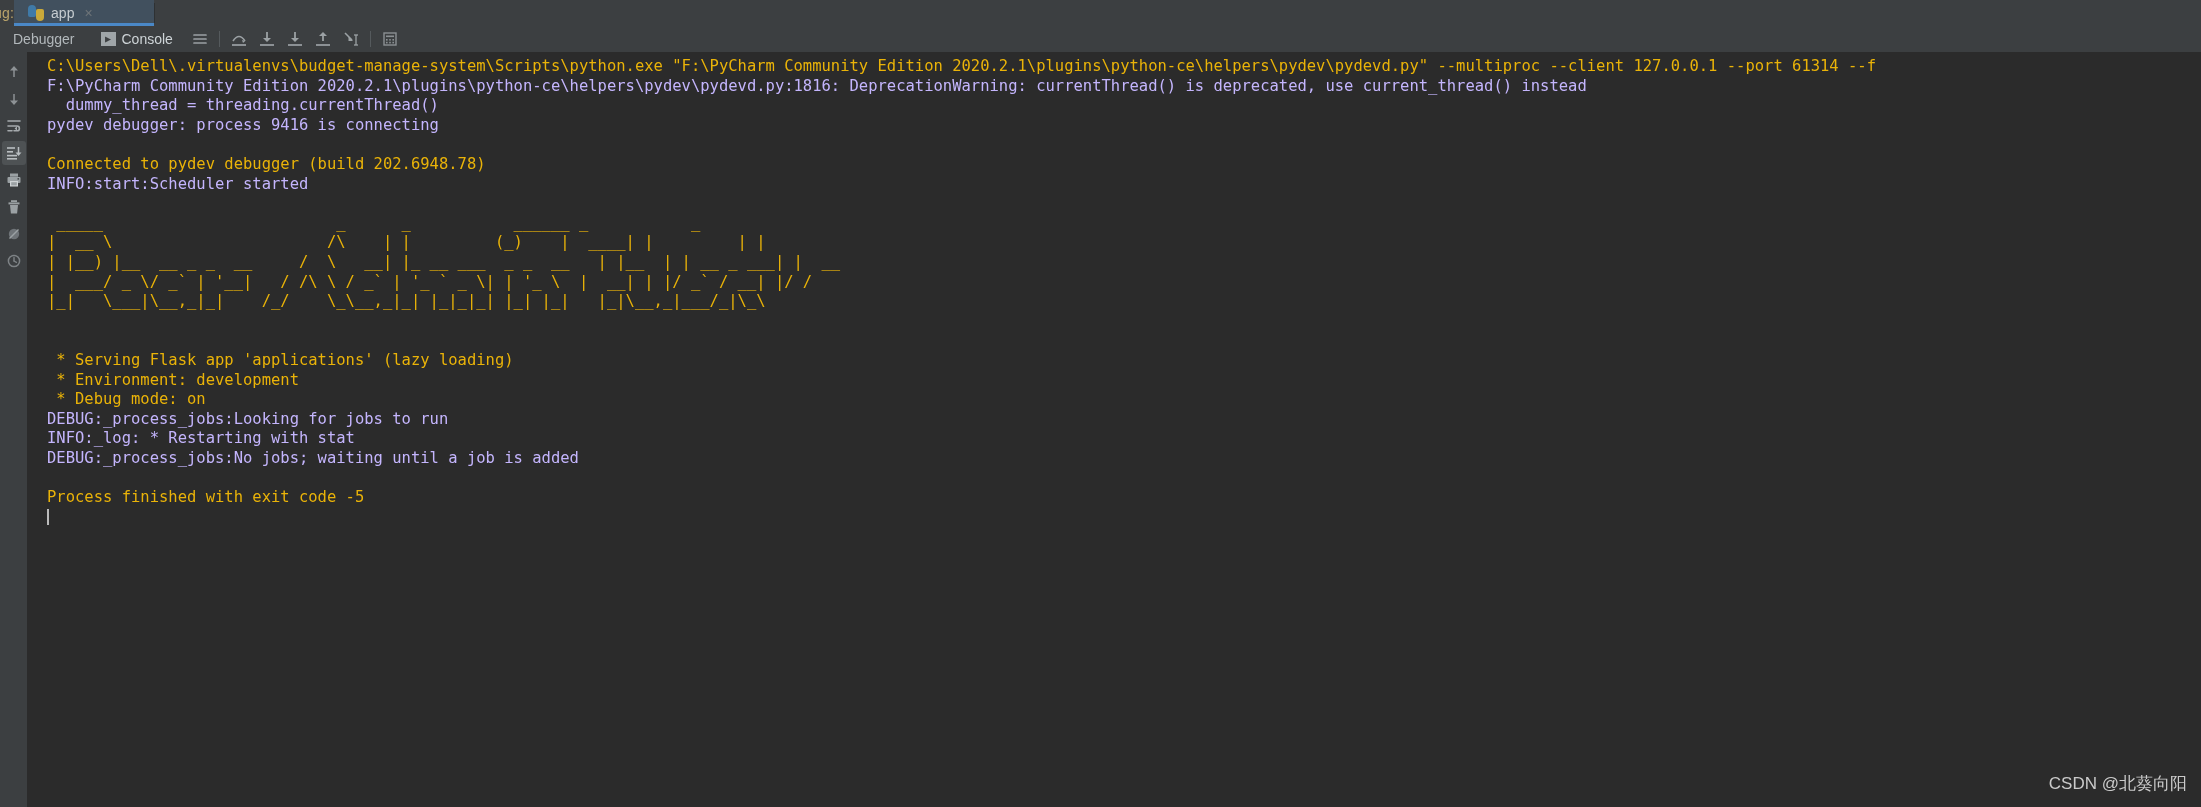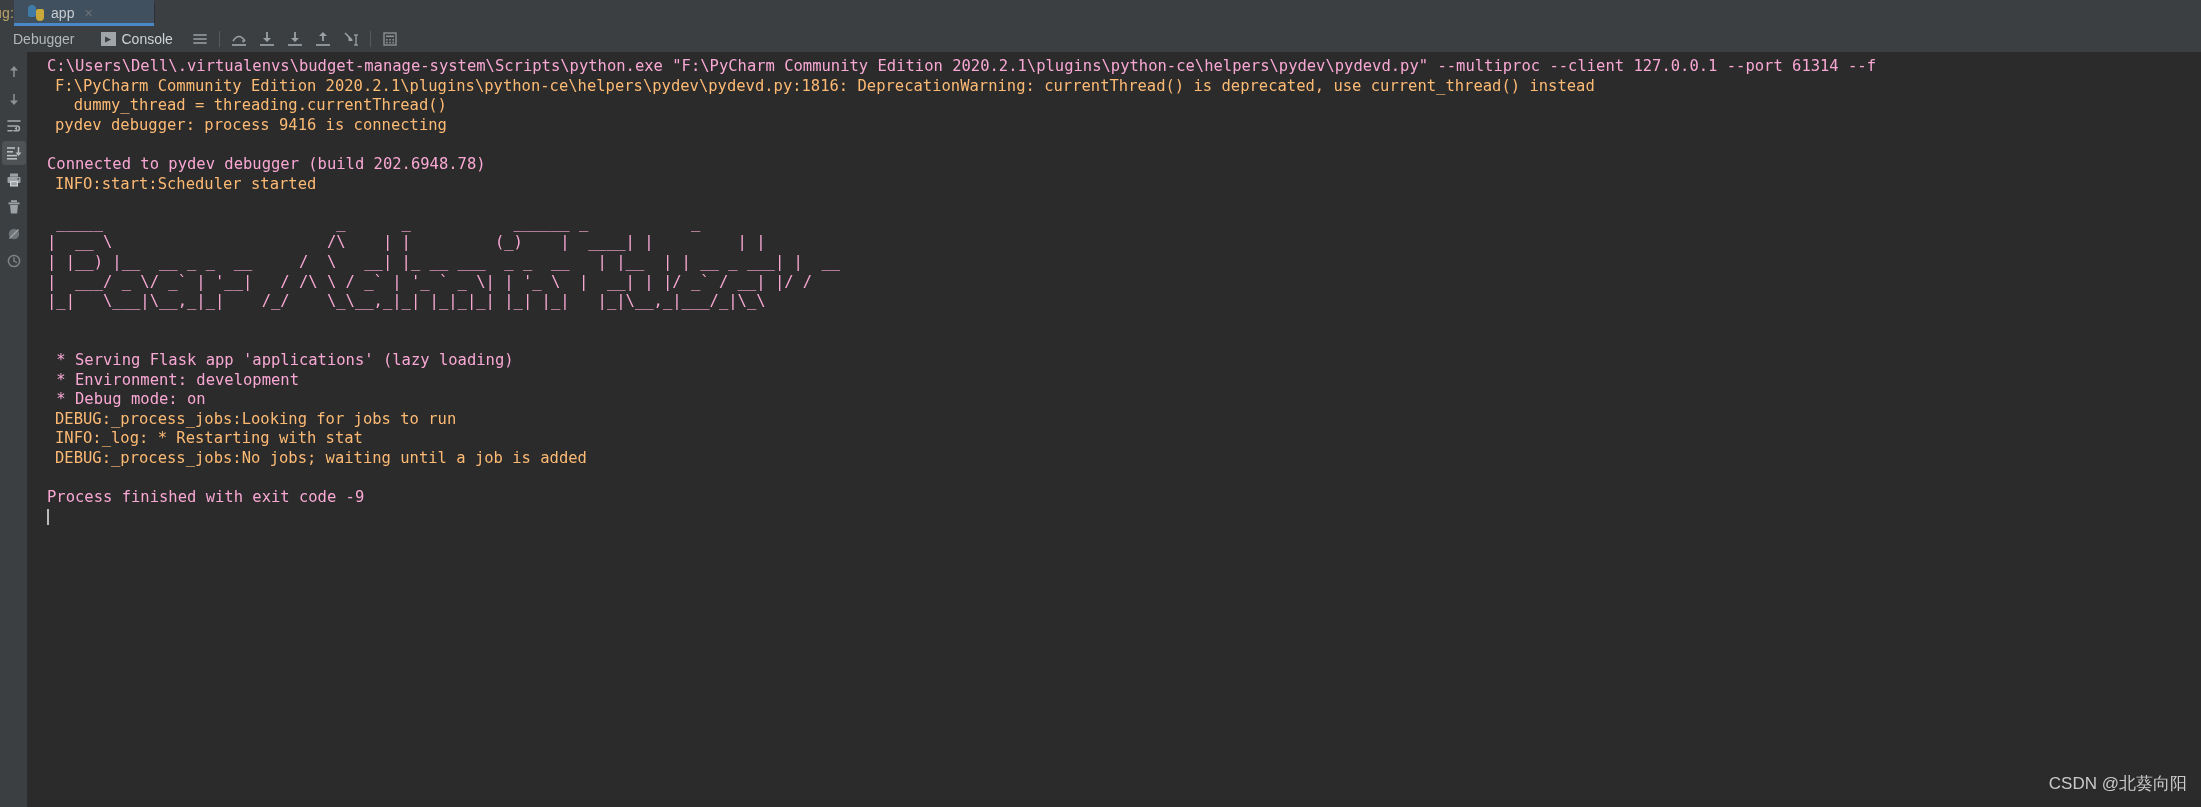--- a/index.html
+++ b/index.html
@@ -183,24 +183,24 @@
     height: 755px;
     background: #2b2b2b;
     overflow: hidden;
     padding: 5px 0 0 20px;
   }
   .cline {
     font-family: "DejaVu Sans Mono", monospace;
     font-size: 15.5px;
     line-height: 19.6px;
     white-space: pre;
-    color: #f9a8d4;
+    color: #eab308;
     letter-spacing: 0px;
   }
-  .cline.err { color: #fdba74; margin-left: 8px; }
+  .cline.err { color: #c4b5fd; }
   .cline.blank { color: transparent; }
 
   .caret {
     display: inline-block;
     width: 2px;
     height: 16px;
     background: #bbbbbb;
     vertical-align: -3px;
   }
 
@@ -414,20 +414,20 @@
         <div class="cline">|_|   \___|\__,_|_|    /_/    \_\__,_|_| |_|_|_| |_| |_|   |_|\__,_|___/_|\_\</div>
         <div class="cline blank">&nbsp;</div>
         <div class="cline blank">&nbsp;</div>
         <div class="cline"> * Serving Flask app 'applications' (lazy loading)</div>
         <div class="cline"> * Environment: development</div>
         <div class="cline"> * Debug mode: on</div>
         <div class="cline err">DEBUG:_process_jobs:Looking for jobs to run</div>
         <div class="cline err">INFO:_log: * Restarting with stat</div>
         <div class="cline err">DEBUG:_process_jobs:No jobs; waiting until a job is added</div>
         <div class="cline blank">&nbsp;</div>
-        <div class="cline">Process finished with exit code -9</div>
+        <div class="cline">Process finished with exit code -5</div>
       </div>
     <div class="cline"><span class="caret"></span></div>
   </div>
 
   <div class="watermark">CSDN @北葵向阳</div>
 
 </div>
 
 </body></html>

